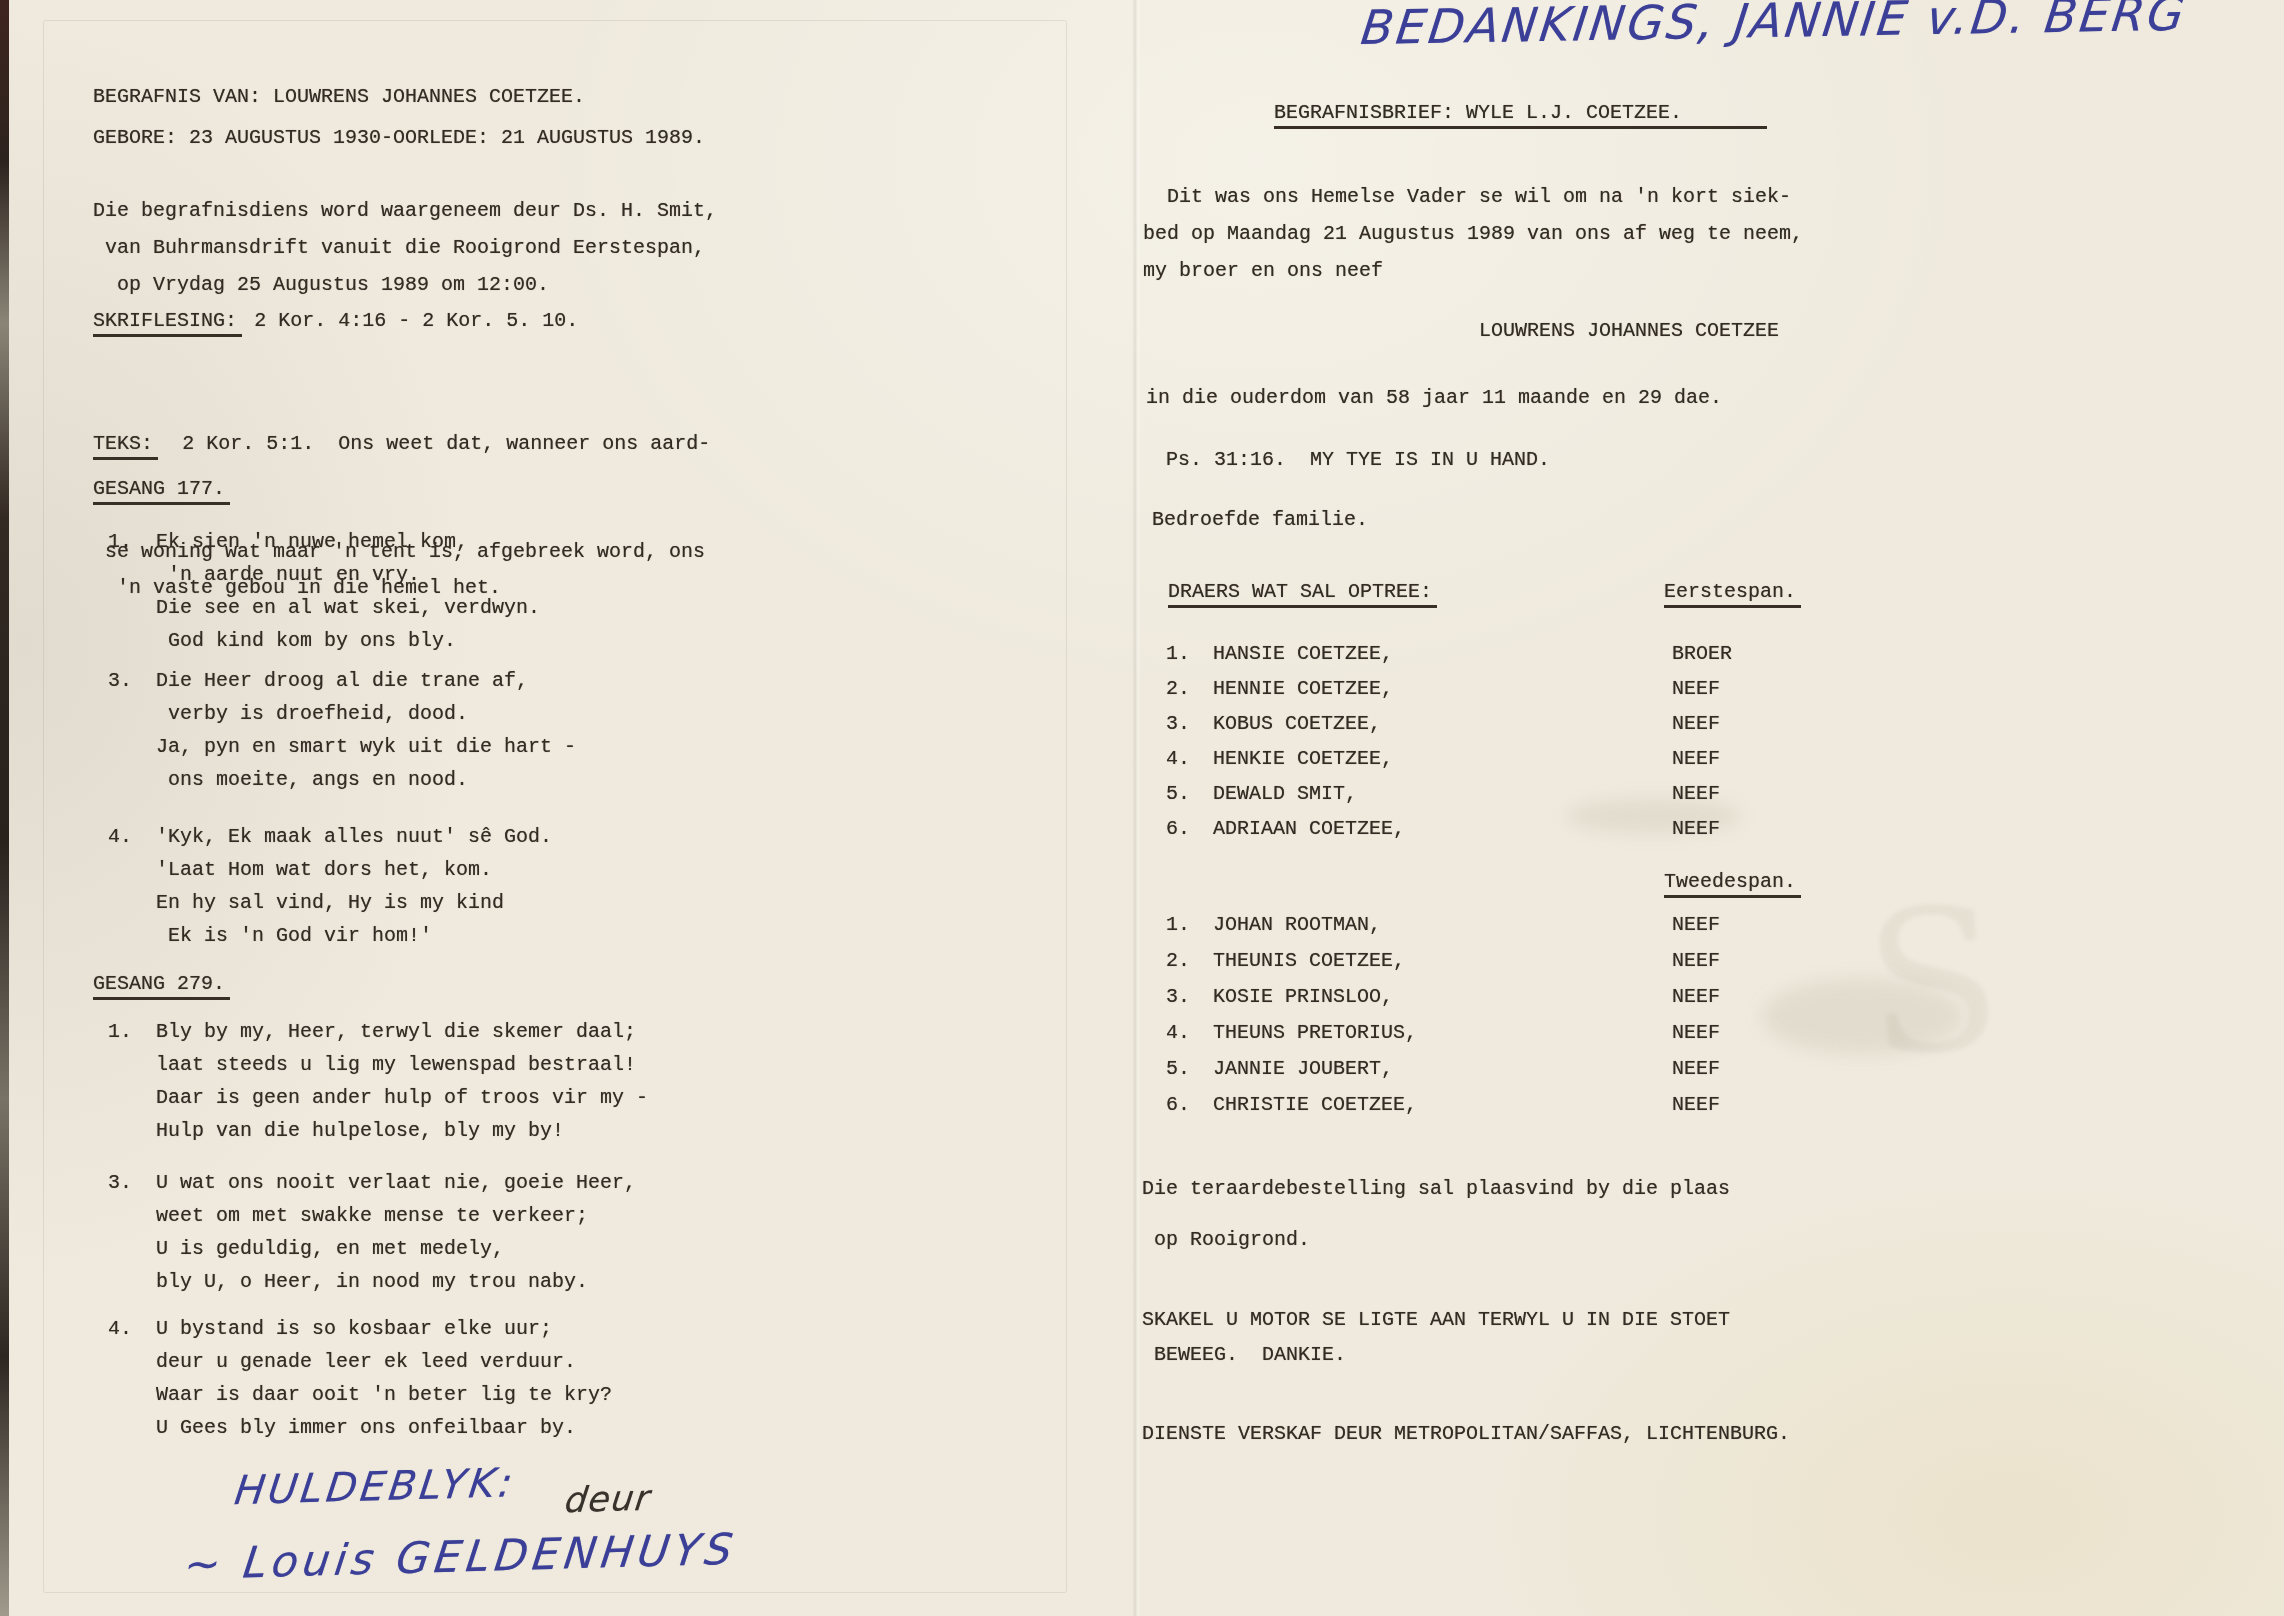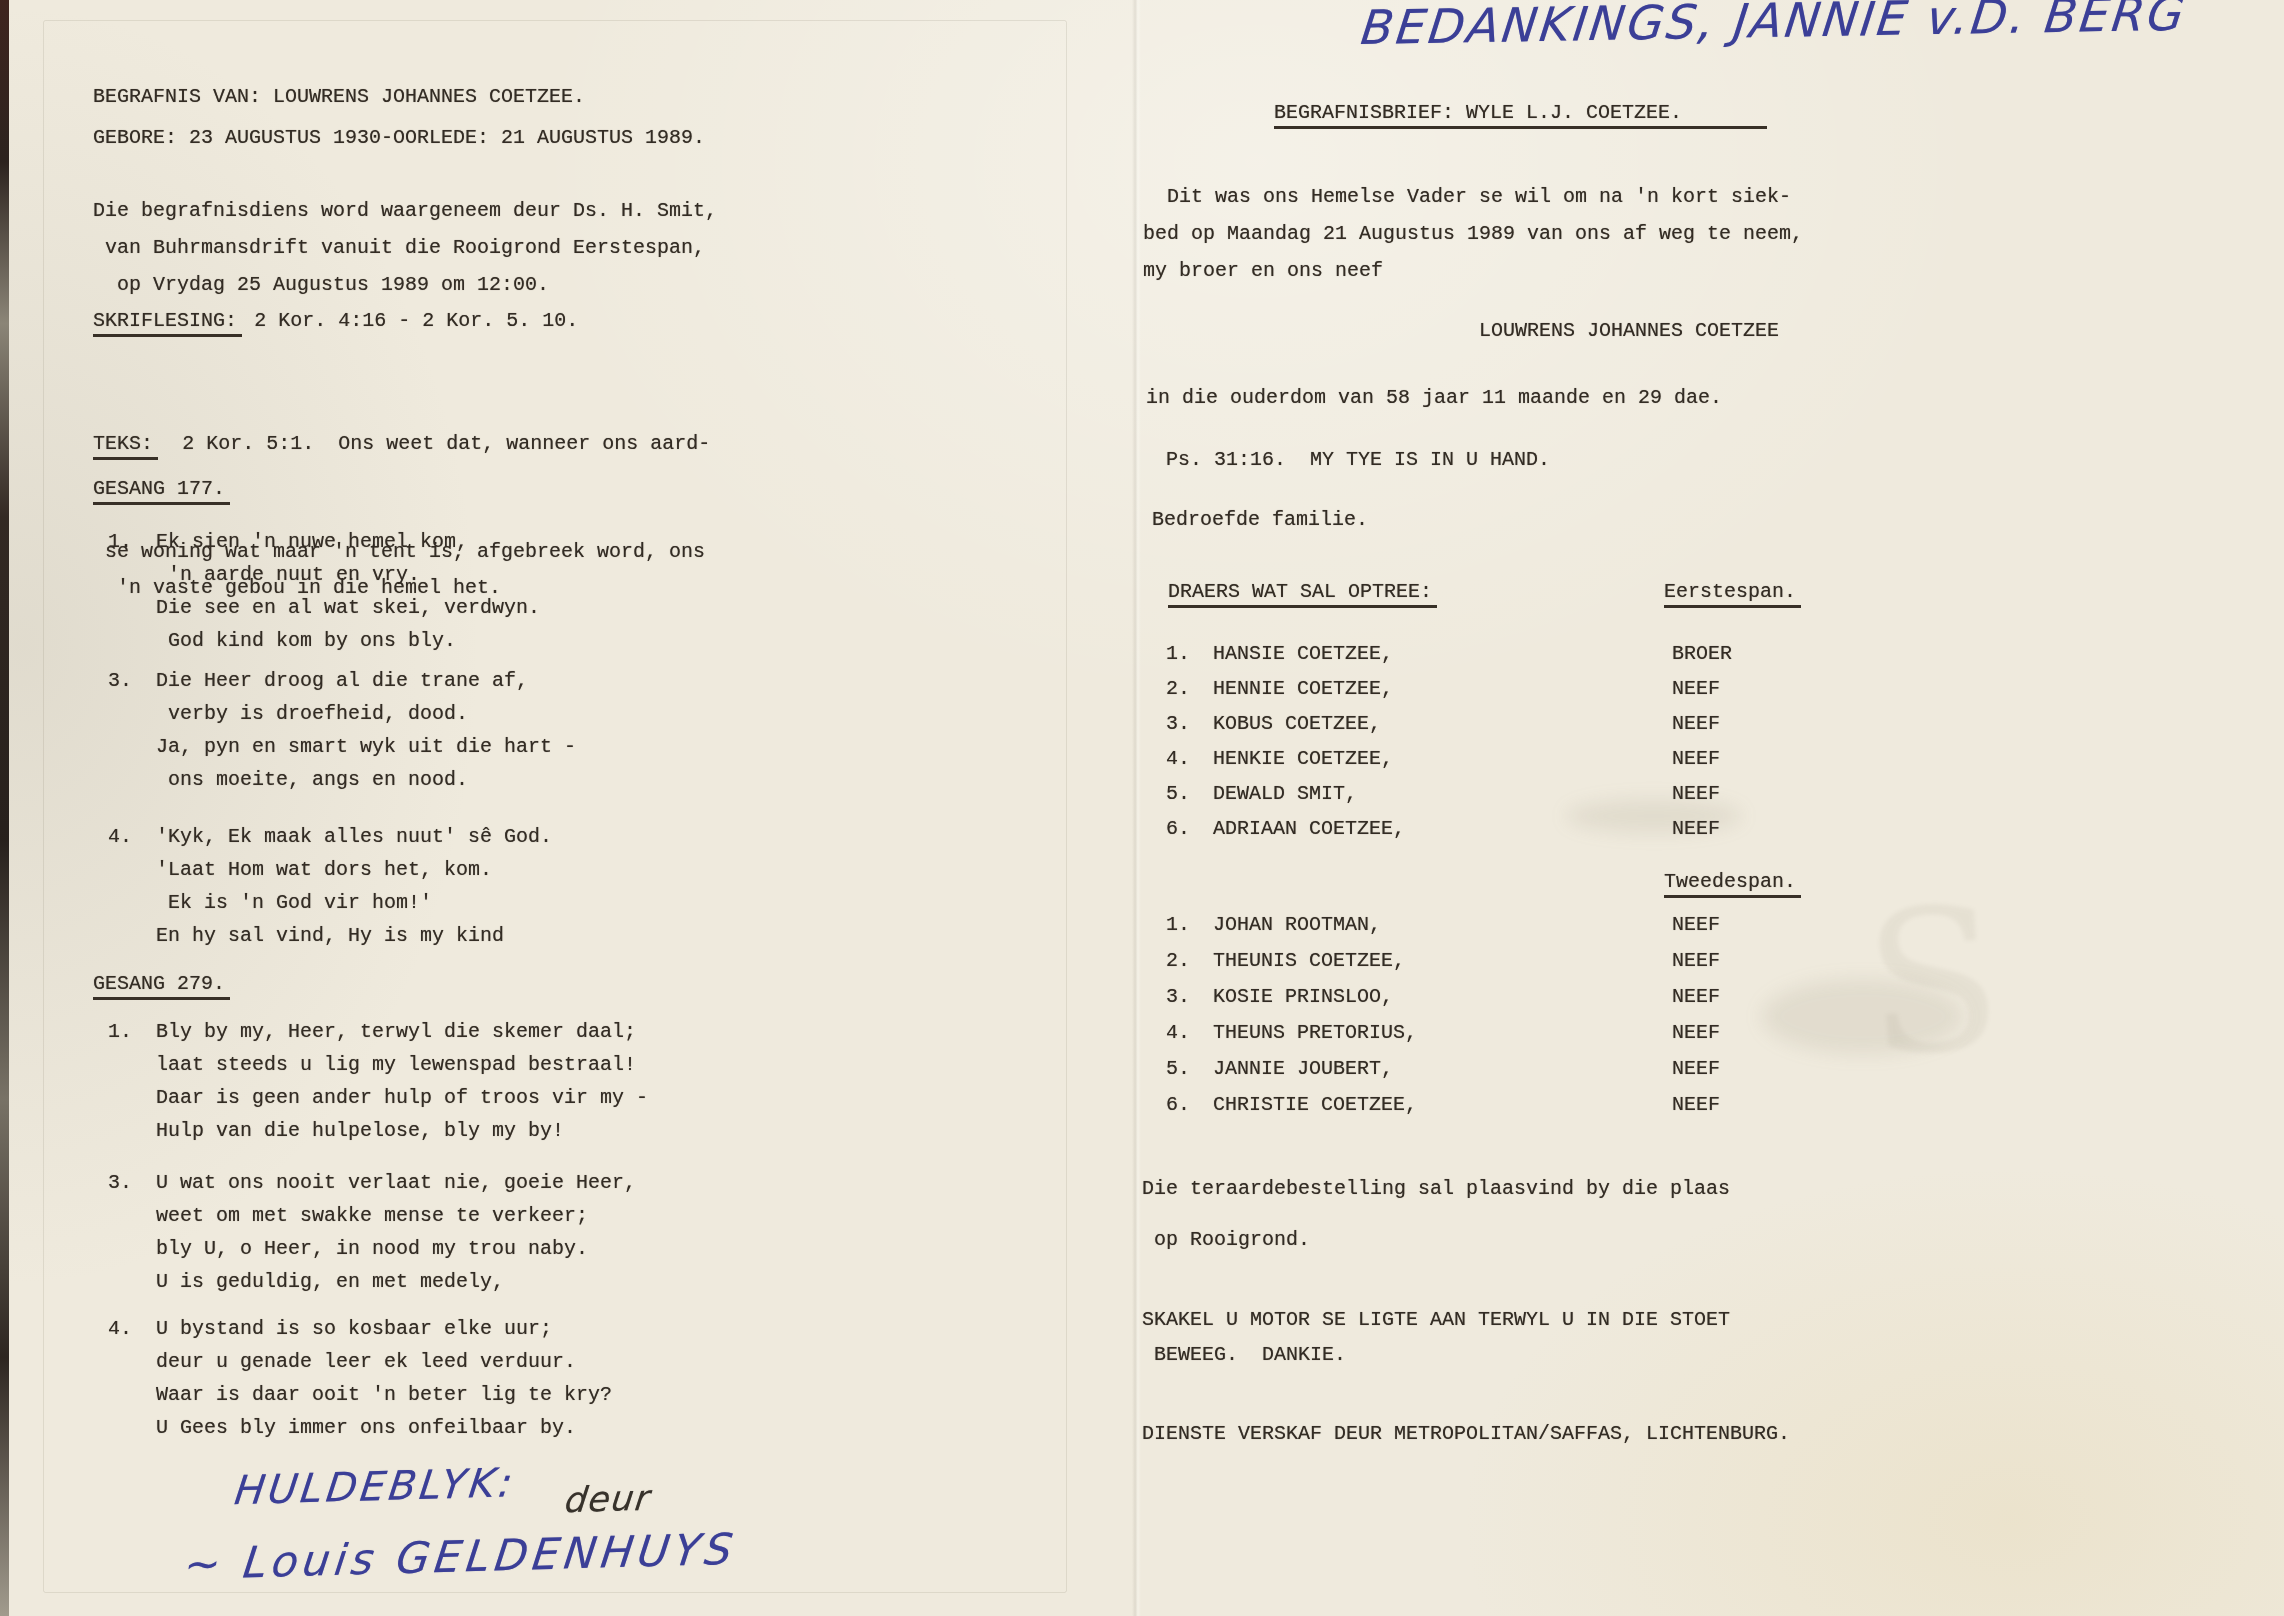--- a/index.html
+++ b/index.html
@@ -83,26 +83,26 @@
 
     <div class="typed" style="left:93px;top:354px;line-height:36px;">
       <div class="tl"><span class="u">TEKS:</span><span>  2 Kor. 5:1.  Ons weet dat, wanneer ons aard-</span></div>
       <div><div class="tl"> se woning wat maar 'n tent is, afgebreek word, ons</div><div class="tl">  'n vaste gebou in die hemel het.</div></div>
     </div>
 
     <div class="typed" style="left:93px;top:471px;"><span class="u">GESANG 177.</span></div>
 
     <div class="typed" style="left:108px;top:525px;line-height:33px;"><div class="tl">1.  Ek sien 'n nuwe hemel kom,</div><div class="tl">     'n aarde nuut en vry.</div><div class="tl">    Die see en al wat skei, verdwyn.</div><div class="tl">     God kind kom by ons bly.</div></div>
     <div class="typed" style="left:108px;top:664px;line-height:33px;"><div class="tl">3.  Die Heer droog al die trane af,</div><div class="tl">     verby is droefheid, dood.</div><div class="tl">    Ja, pyn en smart wyk uit die hart -</div><div class="tl">     ons moeite, angs en nood.</div></div>
-    <div class="typed" style="left:108px;top:820px;line-height:33px;"><div class="tl">4.  'Kyk, Ek maak alles nuut' sê God.</div><div class="tl">    'Laat Hom wat dors het, kom.</div><div class="tl">     Ek is 'n God vir hom!'</div><div class="tl">    En hy sal vind, Hy is my kind</div></div>
+    <div class="typed" style="left:108px;top:820px;line-height:33px;"><div class="tl">4.  'Kyk, Ek maak alles nuut' sê God.</div><div class="tl">    'Laat Hom wat dors het, kom.</div><div class="tl">    En hy sal vind, Hy is my kind</div><div class="tl">     Ek is 'n God vir hom!'</div></div>
 
     <div class="typed" style="left:93px;top:966px;"><span class="u">GESANG 279.</span></div>
 
     <div class="typed" style="left:108px;top:1015px;line-height:33px;"><div class="tl">1.  Bly by my, Heer, terwyl die skemer daal;</div><div class="tl">    laat steeds u lig my lewenspad bestraal!</div><div class="tl">    Daar is geen ander hulp of troos vir my -</div><div class="tl">    Hulp van die hulpelose, bly my by!</div></div>
-    <div class="typed" style="left:108px;top:1166px;line-height:33px;"><div class="tl">3.  U wat ons nooit verlaat nie, goeie Heer,</div><div class="tl">    weet om met swakke mense te verkeer;</div><div class="tl">    bly U, o Heer, in nood my trou naby.</div><div class="tl">    U is geduldig, en met medely,</div></div>
+    <div class="typed" style="left:108px;top:1166px;line-height:33px;"><div class="tl">3.  U wat ons nooit verlaat nie, goeie Heer,</div><div class="tl">    weet om met swakke mense te verkeer;</div><div class="tl">    U is geduldig, en met medely,</div><div class="tl">    bly U, o Heer, in nood my trou naby.</div></div>
     <div class="typed" style="left:108px;top:1312px;line-height:33px;"><div class="tl">4.  U bystand is so kosbaar elke uur;</div><div class="tl">    deur u genade leer ek leed verduur.</div><div class="tl">    Waar is daar ooit 'n beter lig te kry?</div><div class="tl">    U Gees bly immer ons onfeilbaar by.</div></div>
 
     <div class="hw" style="left:238px;top:1467px;font-size:40px;letter-spacing:3.3px;">HULDEBLYK:</div>
     <div class="hw hw-dark" style="left:568px;top:1480px;font-size:35px;letter-spacing:1.3px;">deur</div>
     <div class="hw" style="left:188px;top:1539px;font-size:43px;letter-spacing:4.6px;">~ Louis GELDENHUYS</div>
   </div>
 
   <div>
 
     <div class="ghost ghost-blob" style="left:1566px;top:799px;width:176px;height:34px;"></div>

